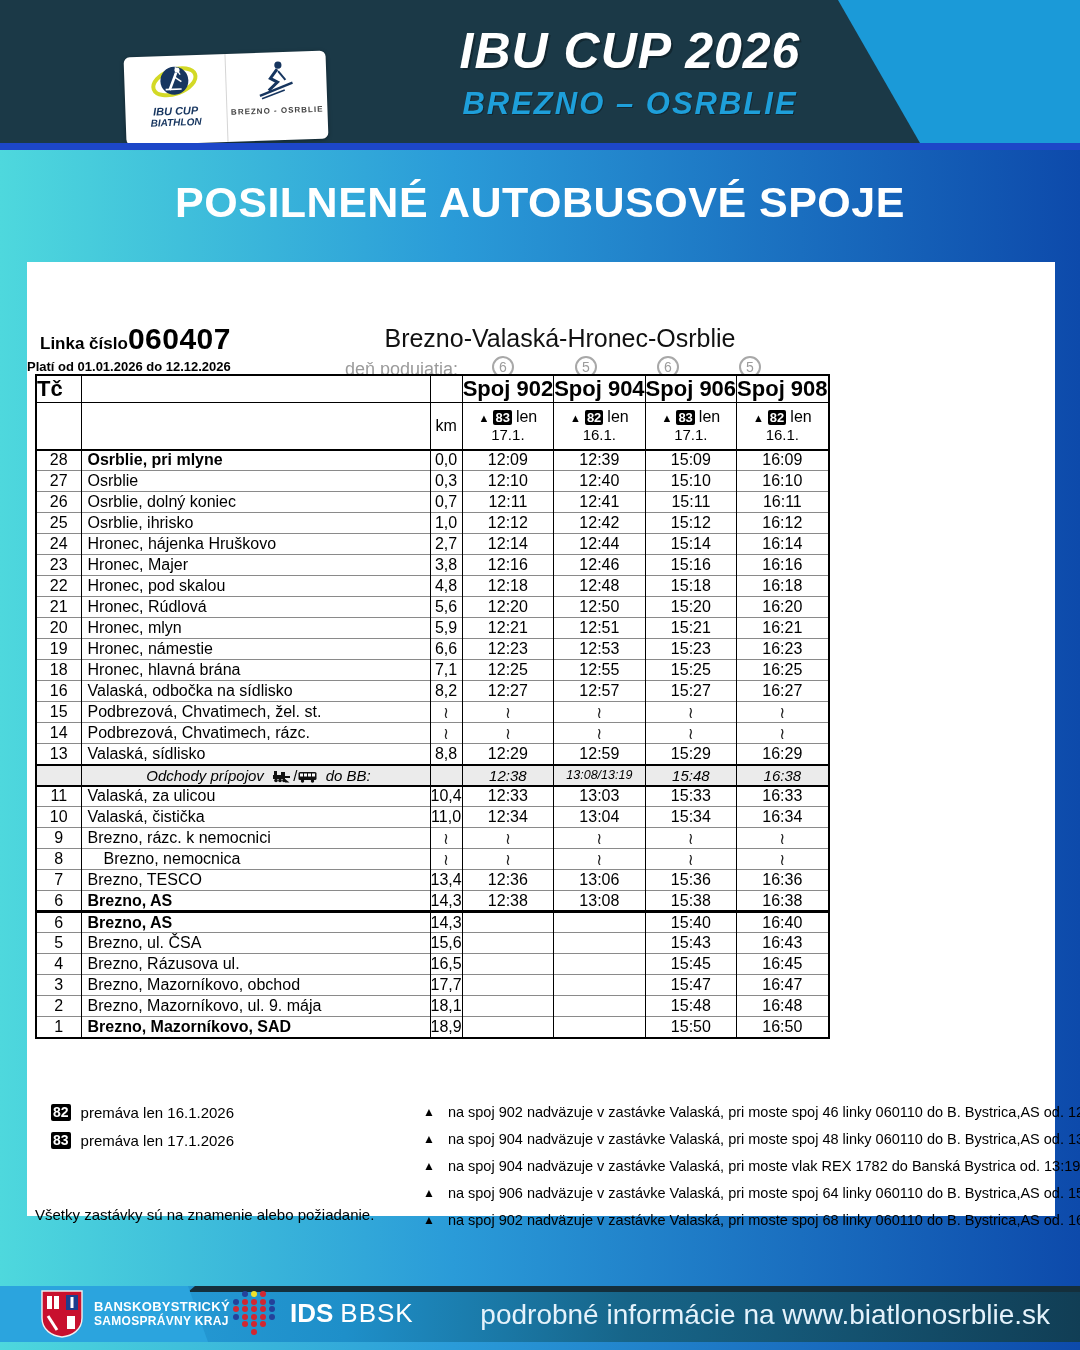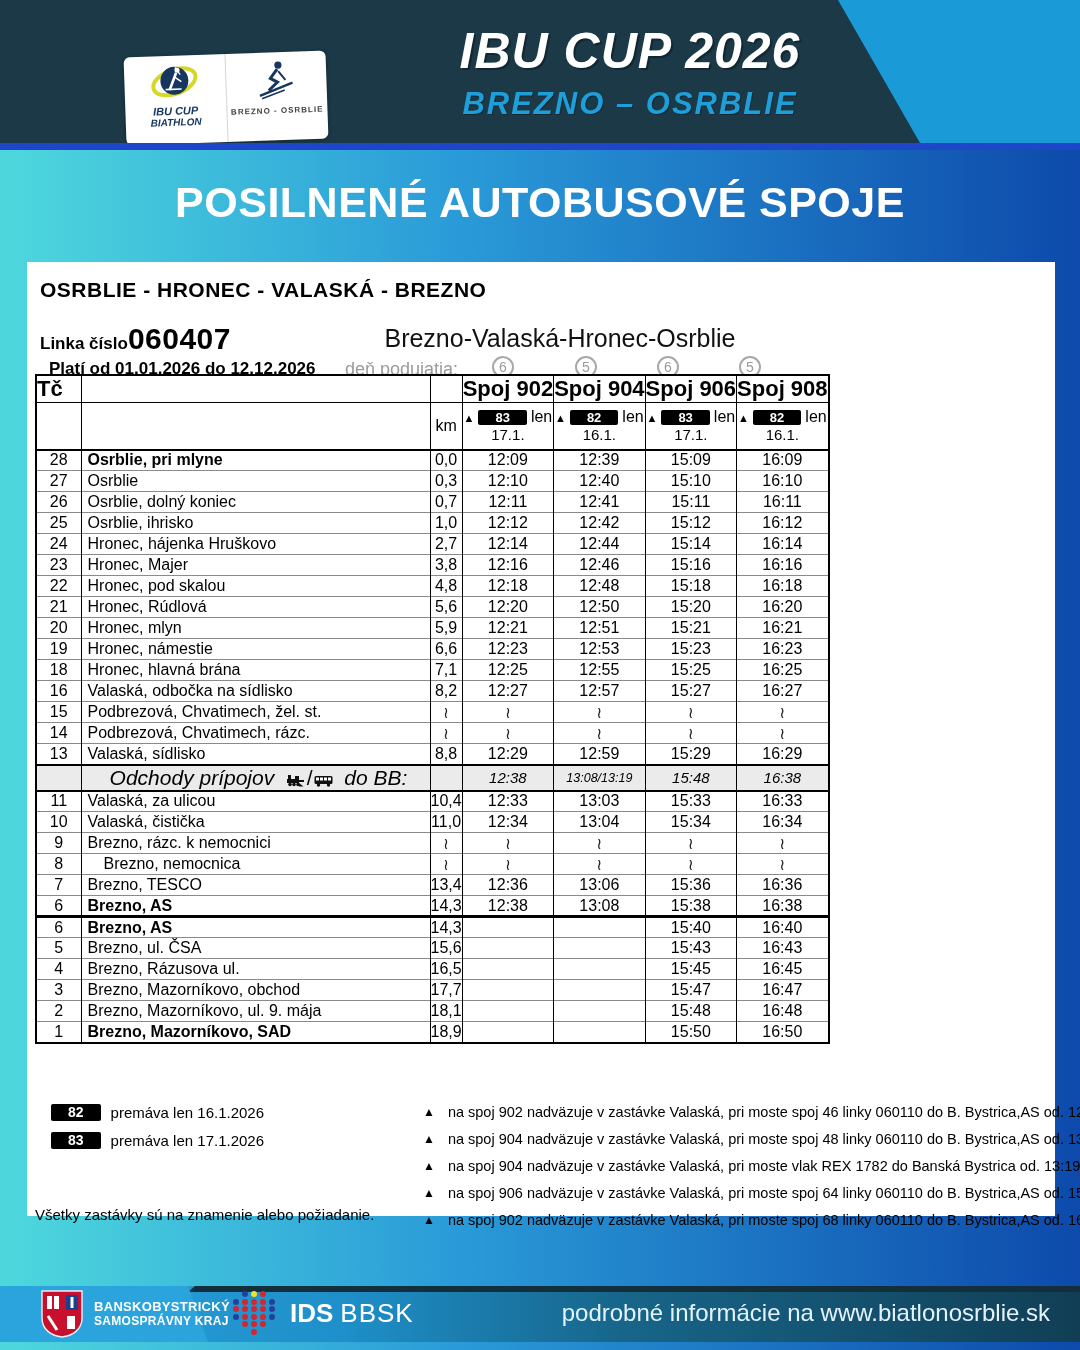--- a/index.html
+++ b/index.html
@@ -32,50 +32,50 @@
   .band-title { position:absolute; top:178px; left:0; width:1080px; text-align:center;
     font-size:43px; font-weight:800; color:#fff; letter-spacing:.5px; }
 
   
   .card { position:absolute; left:27px; top:262px; width:1028px; height:954px; background:#fff; }
   .route-heading { position:absolute; left:13px; top:16px; font-size:21px; font-weight:800; color:#000; letter-spacing:.5px; }
   .line-block { position:absolute; left:13px; top:60px; display:flex; align-items:baseline; }
   .line-label { font-size:17px; font-weight:800; }
   .line-number { font-size:30px; font-weight:800; letter-spacing:.5px; }
   .direction { position:absolute; left:333px; top:62px; width:400px; text-align:center; font-size:25px; color:#111; }
-  .validity { position:absolute; left:22px; top:97px; font-size:17px; font-weight:800; }
+  .validity { position:absolute; left:0; top:97px; font-size:13px; font-weight:800; }
   .day-label { position:absolute; left:318px; top:97px; font-size:18px; color:#9b9b9b; }
   .day-circle { position:absolute; top:94px; width:22px; height:22px; border:2px solid #a8a8a8; border-radius:50%;
     color:#9b9b9b; font-size:14px; line-height:19px; text-align:center; }
 
   
   #timetable { position:absolute; left:8px; top:112px; border-collapse:collapse; table-layout:fixed;
     border:2.5px solid #000; background:#fff; }
   #timetable th, #timetable td { padding:0; border-left:1.5px solid #000; overflow:hidden; white-space:nowrap; }
   #timetable th:first-child, #timetable td:first-child { border-left:none; }
   .head1 th { height:26px; border-bottom:1.5px solid #000; font-weight:700; font-size:22px; text-align:left; }
   .head2 th { height:47px; border-bottom:2px solid #000; font-weight:400; font-size:16px; text-align:center; vertical-align:middle; }
   .body td { height:21px; border-top:1px solid #8a8a8a; font-size:16px; }
   .section td { border-top:3px solid #000; }
   .connector td { border-top:2px solid #000; border-bottom:2px solid #000; background:#ebebeb; height:21px; }
   .tc { text-align:center; }
   .name { text-align:left; padding-left:6px !important; }
   .name.b { font-weight:700; }
   .name.ind { padding-left:22px !important; }
   .km, .time { text-align:center; }
   .sq { font-size:15px; color:#222; }
-  .conn-label { font-style:italic; text-align:center !important; font-size:21px; }
+  .conn-label { font-style:italic; text-align:center !important; font-size:15px; }
   .conn-time { font-style:italic; text-align:center; font-size:15px; }
   .conn-time.tight { font-size:12.5px; }
   .conn-icons svg { vertical-align:-2px; }
   .slash { font-style:normal; margin:0 1px; }
   .sub1 { line-height:18px; }
   .sub2 { line-height:16px; font-size:15px; }
   .badge { display:inline-block; background:#000; color:#fff; font-weight:700; font-size:13px;
-    line-height:15px; padding:0 17px; border-radius:2px; margin:0 4px; }
+    line-height:15px; padding:0 2px; border-radius:2px; margin:0 4px; }
   .tri { font-size:11px; color:#000; }
 
   
   .legend-symbols { position:absolute; left:24px; top:836px; }
   .leg-row { height:28px; display:flex; align-items:center; }
   .leg-row .badge { font-size:14px; line-height:17px; margin:0 10px 0 0; }
   .leg-text { font-size:15px; color:#000; }
   .all-stops-note { position:absolute; left:8px; top:944px; font-size:15px; color:#000; }
   .legend-connections { position:absolute; left:396px; top:836px; width:628px; }
   .conn-row { height:27px; display:flex; align-items:center; }
@@ -91,21 +91,21 @@
     clip-path:polygon(0 0,188px 0,208px 56px,0 56px); }
   .coat-arms { position:absolute; left:40px; top:4px; }
   .region-text { position:absolute; left:94px; top:13px; color:#fff; line-height:15px; }
   .region-line1 { font-size:13px; font-weight:800; letter-spacing:.3px; }
   .region-line2 { font-size:12px; font-weight:600; letter-spacing:.3px; }
   .ids-dots { position:absolute; left:233px; top:5px; width:46px; height:46px; }
   .ids-dots i { position:absolute; border-radius:50%; }
   .ids-text { position:absolute; left:290px; top:12px; color:#fff; font-size:26px; display:flex; gap:7px; }
   .ids-bold { font-weight:800; }
   .ids-light { font-weight:300; letter-spacing:1px; }
-  .footer-info { position:absolute; right:30px; top:13px; font-size:24px; color:#e4f2fb; }
+  .footer-info { position:absolute; right:30px; top:13px; font-size:28px; color:#e4f2fb; }
 </style>
 </head>
 <body>
 
 <div class="page-header">
   <div class="header-diag"></div>
   <div class="logo-box">
     <div class="logo-half">
       <svg width="48" height="42" viewBox="0 0 48 42">
         <ellipse cx="24" cy="20" rx="22" ry="12" fill="none" stroke="#d3d926" stroke-width="4" transform="rotate(-18 24 20)"></ellipse>
@@ -133,21 +133,20 @@
   <div class="header-titles">
     <div class="header-title">IBU CUP 2026</div>
     <div class="header-subtitle">BREZNO – OSRBLIE</div>
   </div>
 </div>
 <div class="royal-strip"></div>
 
 <div class="band-title">POSILNENÉ AUTOBUSOVÉ SPOJE</div>
 
 <div class="card">
-  <div class="route-heading">OSRBLIE - HRONEC - VALASKÁ - BREZNO</div>
   <div class="line-block">
     <span class="line-label">Linka číslo</span>
     <span class="line-number">060407</span>
   </div>
   <div class="direction">Brezno-Valaská-Hronec-Osrblie</div>
   <div class="validity">Platí od 01.01.2026 do 12.12.2026</div>
   <div class="day-label">deň podujatia:</div>
   <div id="day-circles">
       <span class="day-circle" style="left: 465px;">6</span>
       <span class="day-circle" style="left: 548px;">5</span>

